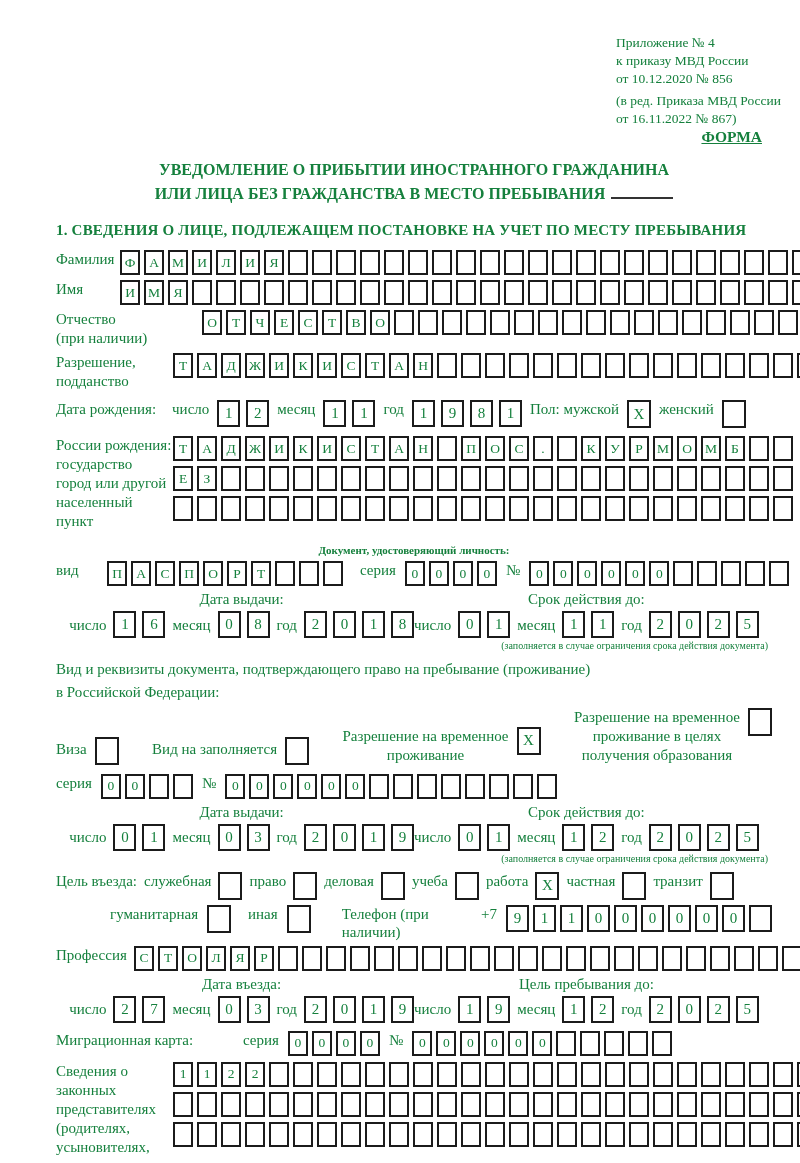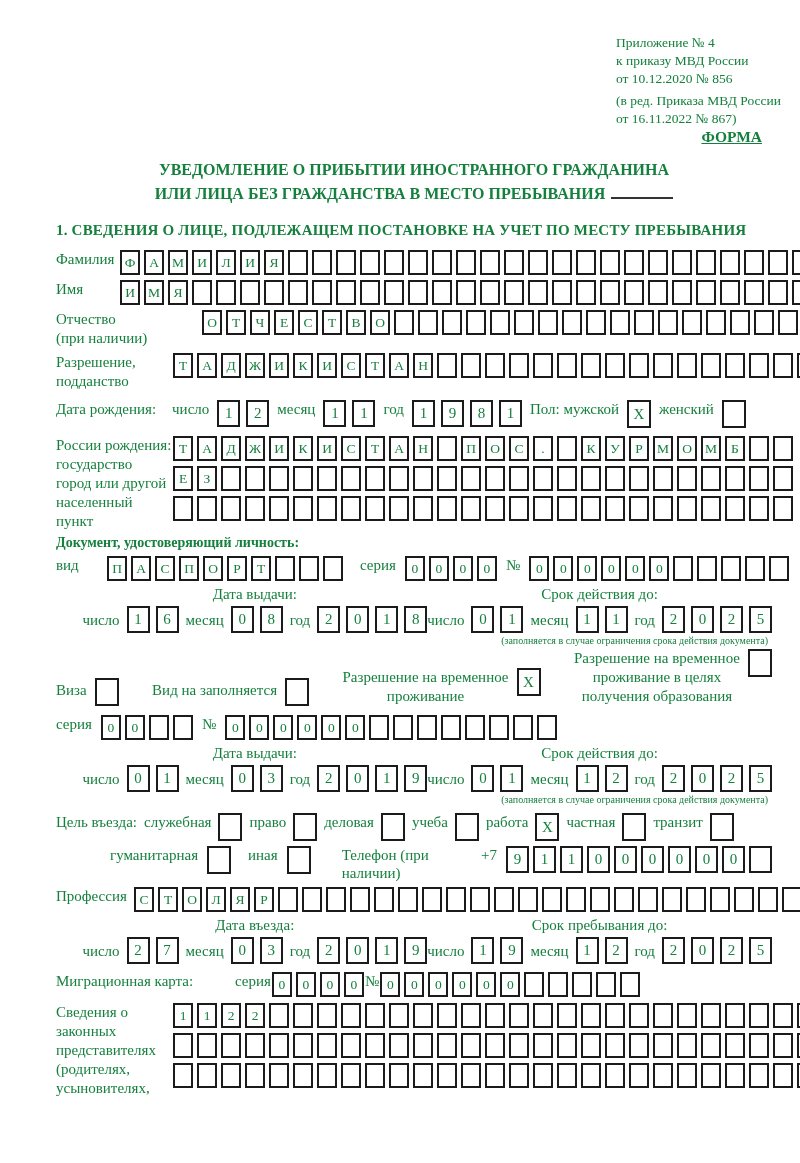--- a/index.html
+++ b/index.html
@@ -31,22 +31,22 @@
   .cells.num{gap:6px;}
   .cells.num .cell{width:19px;height:23px;font-size:15px;}
   .chk{
     width:20px;height:24px;border:2px solid #1b1b1b;flex:none;
     display:inline-flex;align-items:center;justify-content:center;
     font-size:15px;background:#fff;
   }
   .gap8{margin-left:8px;}
   .gap14{margin-left:14px;}
   .gap22{margin-left:22px;}
-  .dochead{margin-top:4px;font-weight:bold;font-size:14px;}
-  .dates{display:flex;justify-content:flex-end;margin-top:5px;}
+  .dochead{margin-top:13px;text-align:center;font-weight:bold;font-size:11px;}
+  .dates{display:flex;justify-content:center;margin-top:5px;}
   .dcol{display:flex;flex-direction:column;}
   .dhead{text-align:center;font-size:15px;margin-bottom:3px;}
   .dline{display:flex;align-items:center;gap:7px;font-size:15px;}
   .note{font-size:10px;margin-top:2px;}
   .note.right{text-align:right;padding-right:4px;}
   .intro{margin-top:7px;font-size:15px;line-height:1.55;}
   .permits{display:flex;justify-content:space-between;margin-top:3px;align-items:flex-end;}
   .pitem{display:flex;align-items:flex-start;gap:8px;}
   .plines{font-size:15px;line-height:19px;text-align:center;}
   .mrows>.cells{margin-bottom:5px;}
@@ -413,20 +413,24 @@
             <span class="cell">2</span>
             <span class="cell">0</span>
             <span class="cell">2</span>
             <span class="cell">5</span>
           </span>
       </div>
     </div>
   </div>
   <div class="note right">(заполняется в случае ограничения срока действия документа)</div>
 
+  <div class="intro">
+    <span>Вид и реквизиты документа, подтверждающего право на пребывание (проживание)</span><br>
+    <span>в Российской Федерации:</span>
+  </div>
 
   <div class="permits">
     <div class="pitem">
       <span class="lbl" style="line-height:24px;">Виза</span>
       <span class="chk"></span>
     </div>
     <div class="pitem">
       <span class="lbl" style="line-height:24px;">Вид на заполняется</span>
       <span class="chk"></span>
     </div>
@@ -612,21 +616,21 @@
         <span class="lbl">год</span>
         <span class="cells num">
             <span class="cell">2</span>
             <span class="cell">0</span>
             <span class="cell">1</span>
             <span class="cell">9</span>
           </span>
       </div>
     </div>
     <div class="dcol">
-      <div class="dhead">Срок пребывания до:</div>
+      <div class="dhead">Цель пребывания до:</div>
       <div class="dline">
         <span class="lbl">число</span>
         <span class="cells num">
             <span class="cell">1</span>
             <span class="cell">9</span>
           </span>
         <span class="lbl">месяц</span>
         <span class="cells num">
             <span class="cell">1</span>
             <span class="cell">2</span>
@@ -635,21 +639,21 @@
         <span class="cells num">
             <span class="cell">2</span>
             <span class="cell">0</span>
             <span class="cell">2</span>
             <span class="cell">5</span>
           </span>
       </div>
     </div>
   </div>
 
-  <div class="row" style="margin-top:8px;gap:1px;">
+  <div class="row" style="margin-top:8px;gap:9px;">
     <span class="lbl" style="width:156px;flex:none;">Миграционная карта:</span>
     <span class="lbl gap22">серия</span>
     <span class="cells">
         <span class="cell">0</span>
         <span class="cell">0</span>
         <span class="cell">0</span>
         <span class="cell">0</span>
       </span>
     <span class="lbl">№</span>
     <span class="cells">

